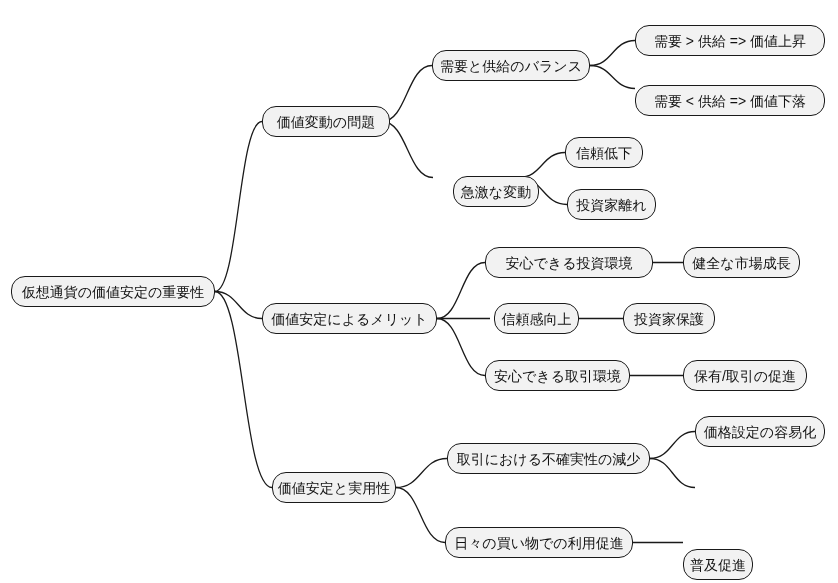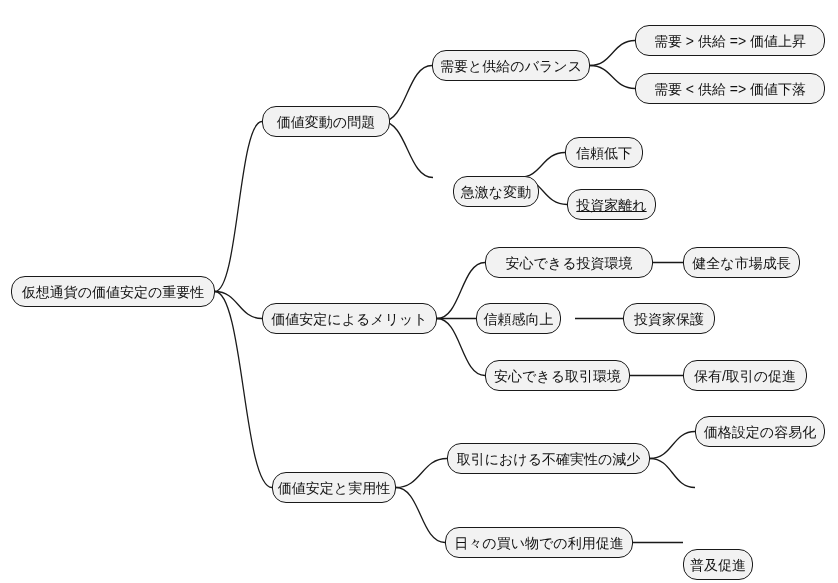--- a/index.html
+++ b/index.html
@@ -68,28 +68,28 @@
       <path d="M396,487.5 C420.5,487.5 420.5,542.5 445,542.5"></path>
       <path d="M650,458.5 C672.5,458.5 672.5,431.5 695,431.5"></path>
       <path d="M650,458.5 C672.5,458.5 672.5,487.5 695,487.5"></path>
       <path d="M633,542.5 C658,542.5 658,542.5 683,542.5"></path>
     </svg>
 
 <div class="node" style="left: 11px; top: 276px; width: 204px;">仮想通貨の価値安定の重要性</div>
     <div class="node" style="left: 262px; top: 106px; width: 128px;">価値変動の問題</div>
     <div class="node" style="left: 432px; top: 50px; width: 158px;">需要と供給のバランス</div>
     <div class="node" style="left: 635px; top: 25px; width: 190px;">需要 &gt; 供給 =&gt; 価値上昇</div>
-    <div class="node" style="left: 635px; top: 73px; width: 190px;">需要 &lt; 供給 =&gt; 価値下落</div>
+    <div class="node" style="left: 635px; top: 85px; width: 190px;">需要 &lt; 供給 =&gt; 価値下落</div>
     <div class="node" style="left: 433px; top: 176px; width: 86px; margin-left: 20px;">急激な変動</div>
     <div class="node" style="left: 565px; top: 137px; width: 78px;">信頼低下</div>
-    <div class="node" style="left: 567px; top: 189px; width: 89px; text-decoration: underline;">投資家離れ</div>
+    <div class="node" style="left: 567px; top: 189px; width: 89px;">投資家離れ</div>
     <div class="node" style="left: 262px; top: 303px; width: 175px;">価値安定によるメリット</div>
     <div class="node" style="left: 485px; top: 247px; width: 168px;">安心できる投資環境</div>
     <div class="node" style="left: 683px; top: 247px; width: 117px;">健全な市場成長</div>
-    <div class="node" style="left: 476px; top: 303px; width: 85px;">信頼感向上</div>
+    <div class="node" style="left: 494px; top: 303px; width: 85px;">信頼感向上</div>
     <div class="node" style="left: 623px; top: 303px; width: 92px;">投資家保護</div>
     <div class="node" style="left: 485px; top: 360px; width: 145px;">安心できる取引環境</div>
     <div class="node" style="left: 683px; top: 360px; width: 124px;">保有/取引の促進</div>
     <div class="node" style="left: 272px; top: 472px; width: 124px;">価値安定と実用性</div>
     <div class="node" style="left: 695px; top: 416px; width: 130px;">価格設定の容易化</div>
     <div class="node" style="left: 447px; top: 443px; width: 203px;">取引における不確実性の減少</div>
     <div class="node" style="left: 445px; top: 527px; width: 188px;">日々の買い物での利用促進</div>
     <div class="node" style="left: 683px; top: 527px; width: 70px; margin-top: 22px;">普及促進</div>
   </div>
 

